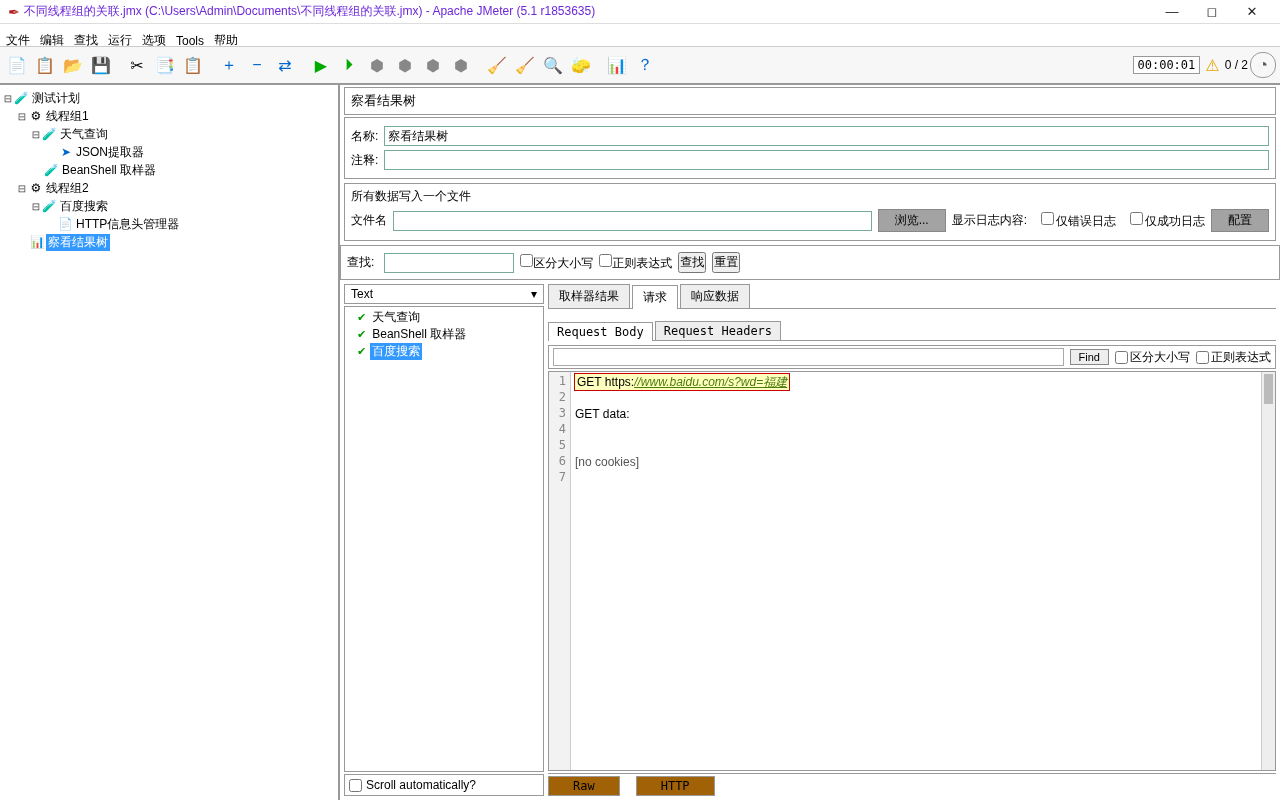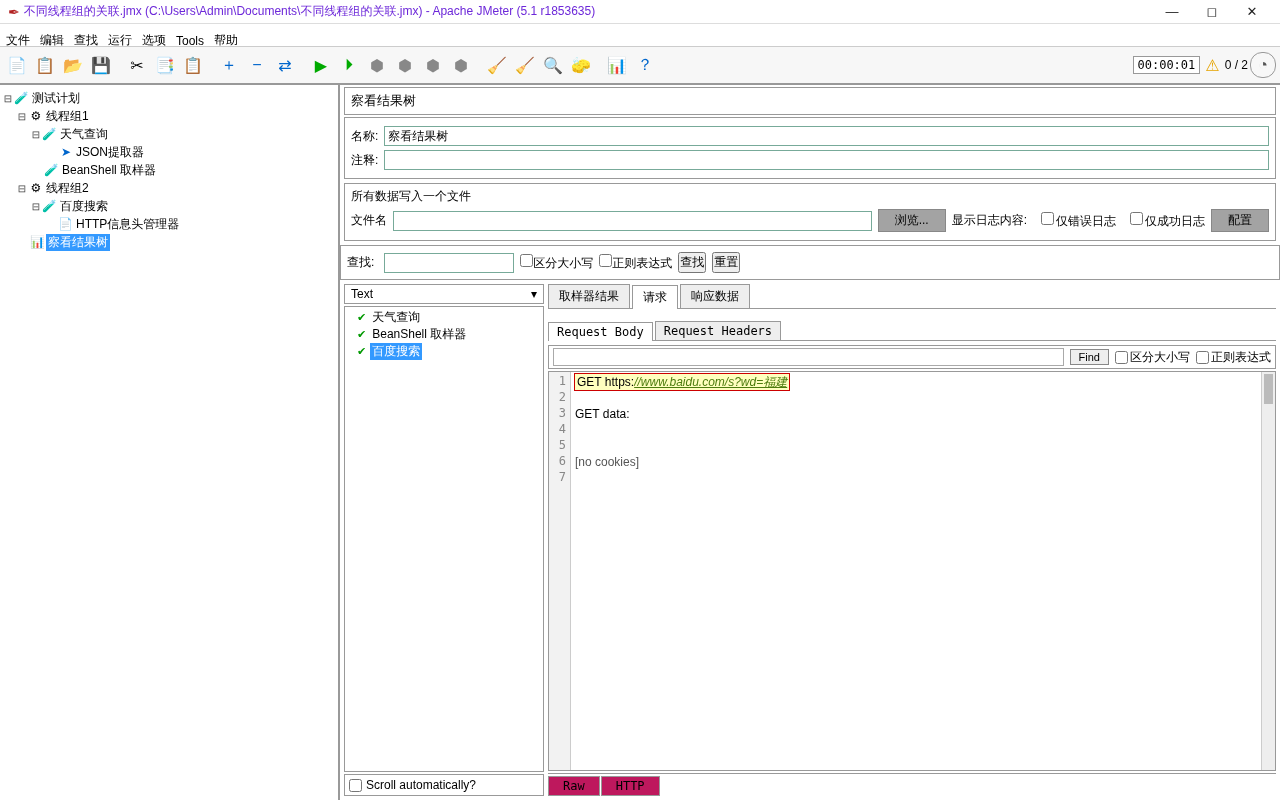--- a/index.html
+++ b/index.html
@@ -59,21 +59,21 @@
 .editor-frame { flex:1; border:1px solid #999; display:flex; overflow:hidden; position:relative;}
 .gutter { width:22px; background:#f2f2f2; border-right:1px solid #ccc; padding-top:2px;}
 .gutter div { height:16px; text-align:right; padding-right:4px; font-family:monospace; color:#888; font-size:12px;}
 .code { flex:1; padding:2px 4px; font-family:monospace; font-size:12px; background:#fff; line-height:16px; white-space:pre;}
 .code .hl-line { background:#ffffbe; outline:1.5px solid #cc0000; display:inline-block; padding:0 2px;}
 .code .url { color:#4d7c0f; font-style:italic; text-decoration:underline;}
 .code .nocook { color:#555;}
 .editor-scroll { position:absolute; right:0; top:0; bottom:0; width:14px; background:#eee; border-left:1px solid #ccc;}
 .editor-scroll .thumb{ background:#bbb; height:30px; margin:2px;}
 .bottom-tabs { display:flex; border-top:1px solid #999; padding-top:2px;}
-.btab { padding:2px 14px; border:1px solid #999; margin-right:1px; background:#be185d; font-family:monospace; font-size:12px; cursor:pointer;}
+.btab { padding:2px 24px; border:1px solid #999; margin-right:16px; background:#a16207; font-family:monospace; font-size:12px; cursor:pointer;}
 </style>
 </head>
 <body>
 
 <div class="titlebar">
   <span class="feather">✒</span>
   <span class="title">不同线程组的关联.jmx (C:\Users\Admin\Documents\不同线程组的关联.jmx) - Apache JMeter (5.1 r1853635)</span>
   <span class="winbtn">—</span>
   <span class="winbtn">◻</span>
   <span class="winbtn">✕</span>

